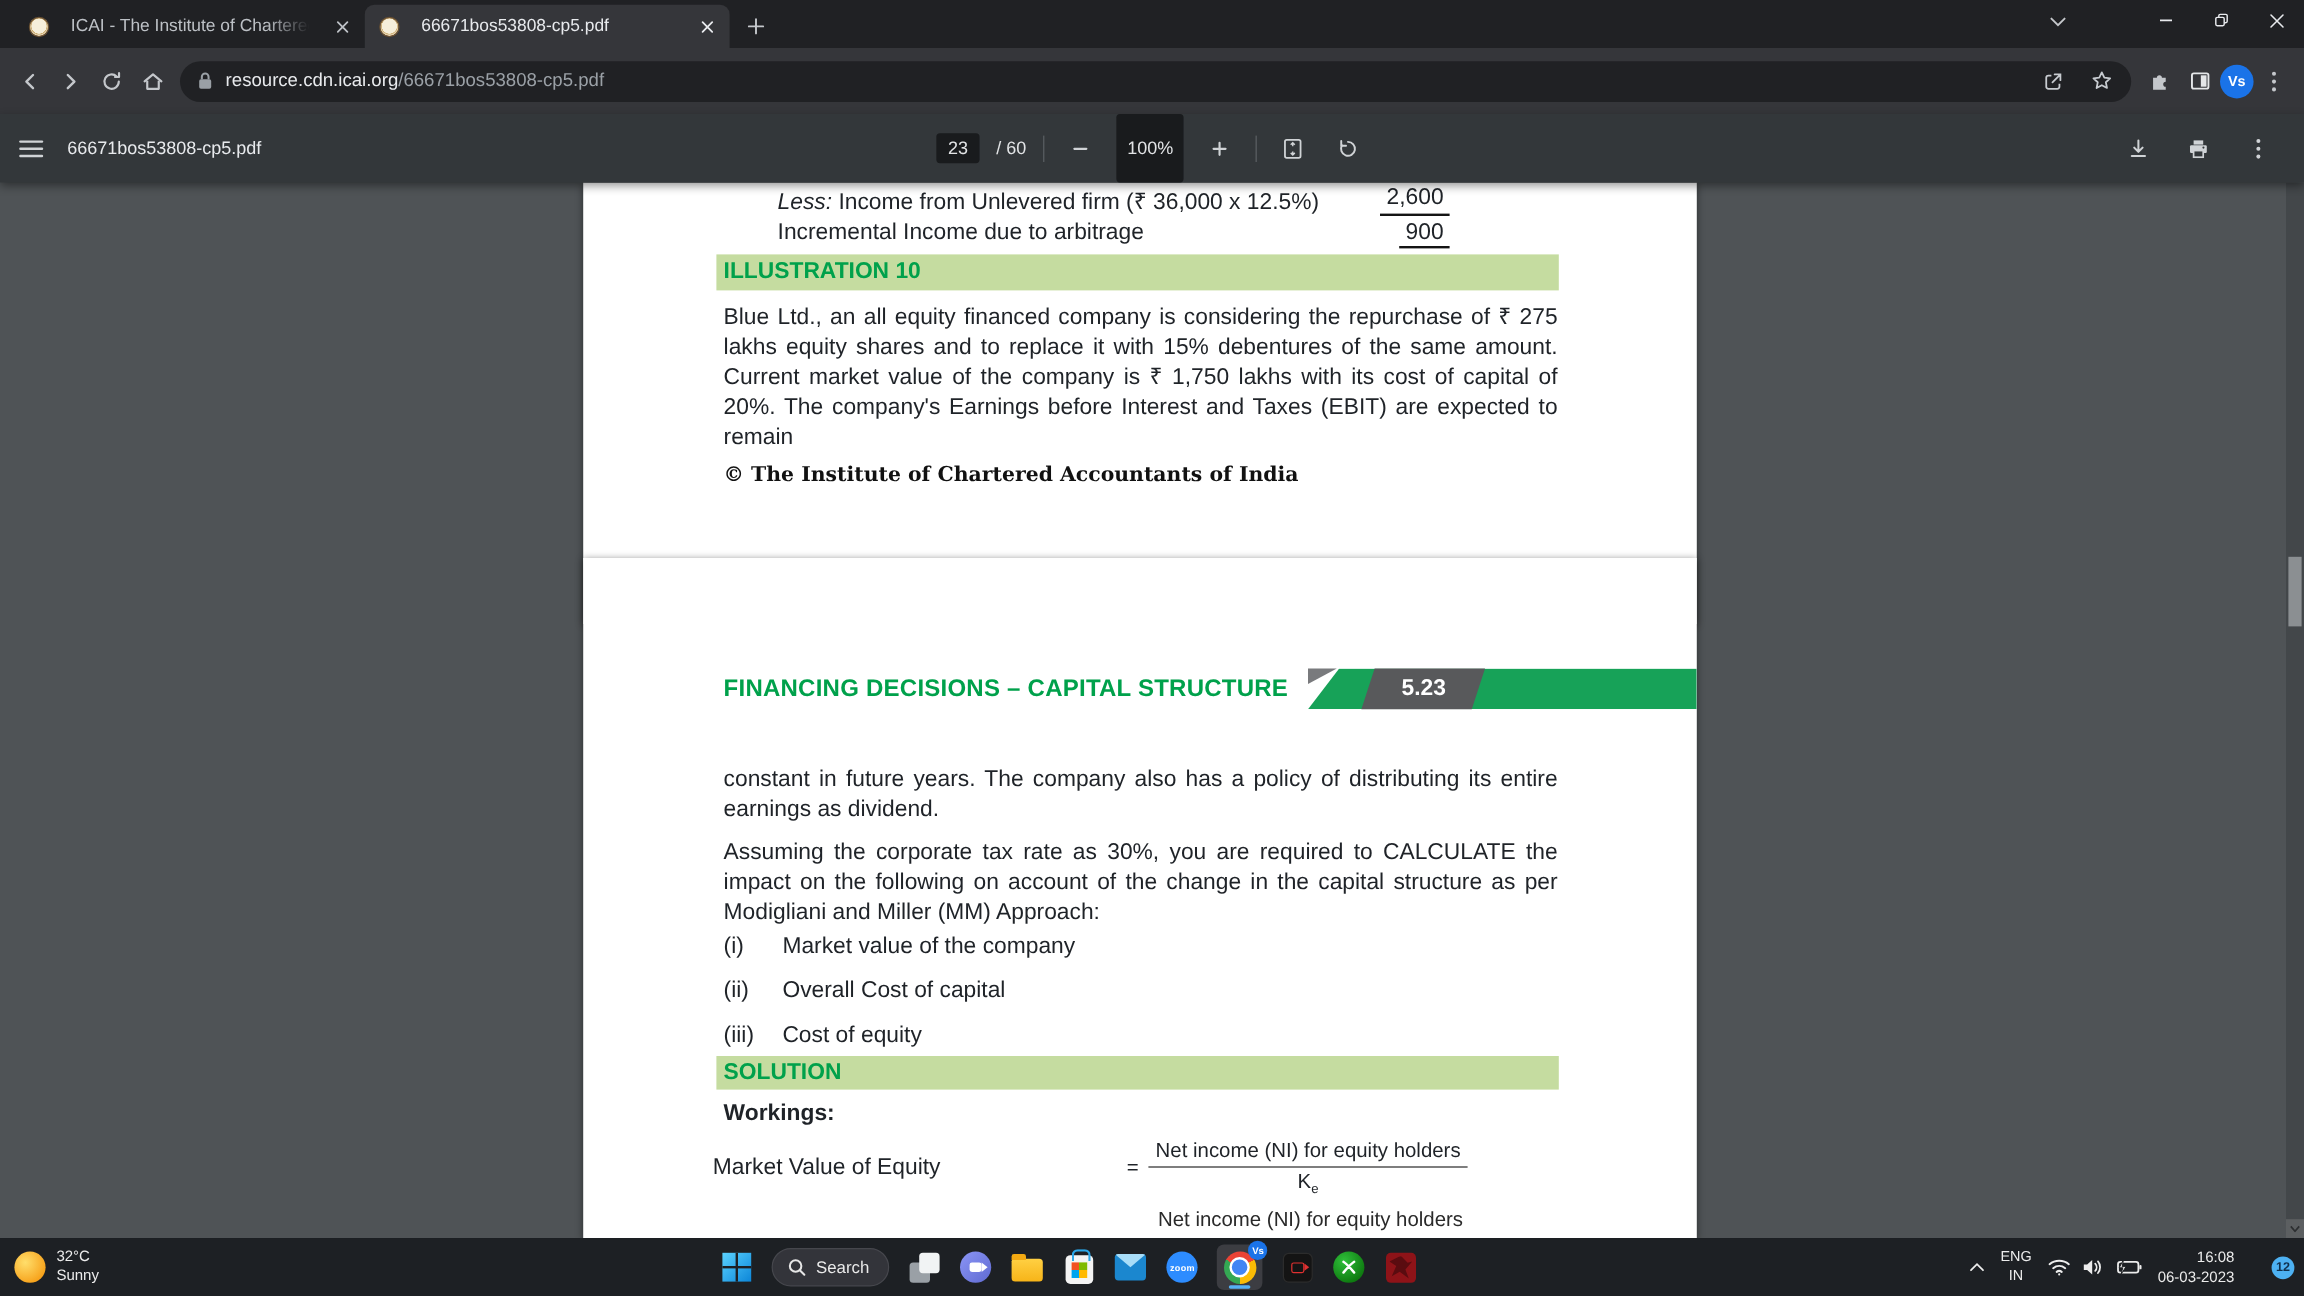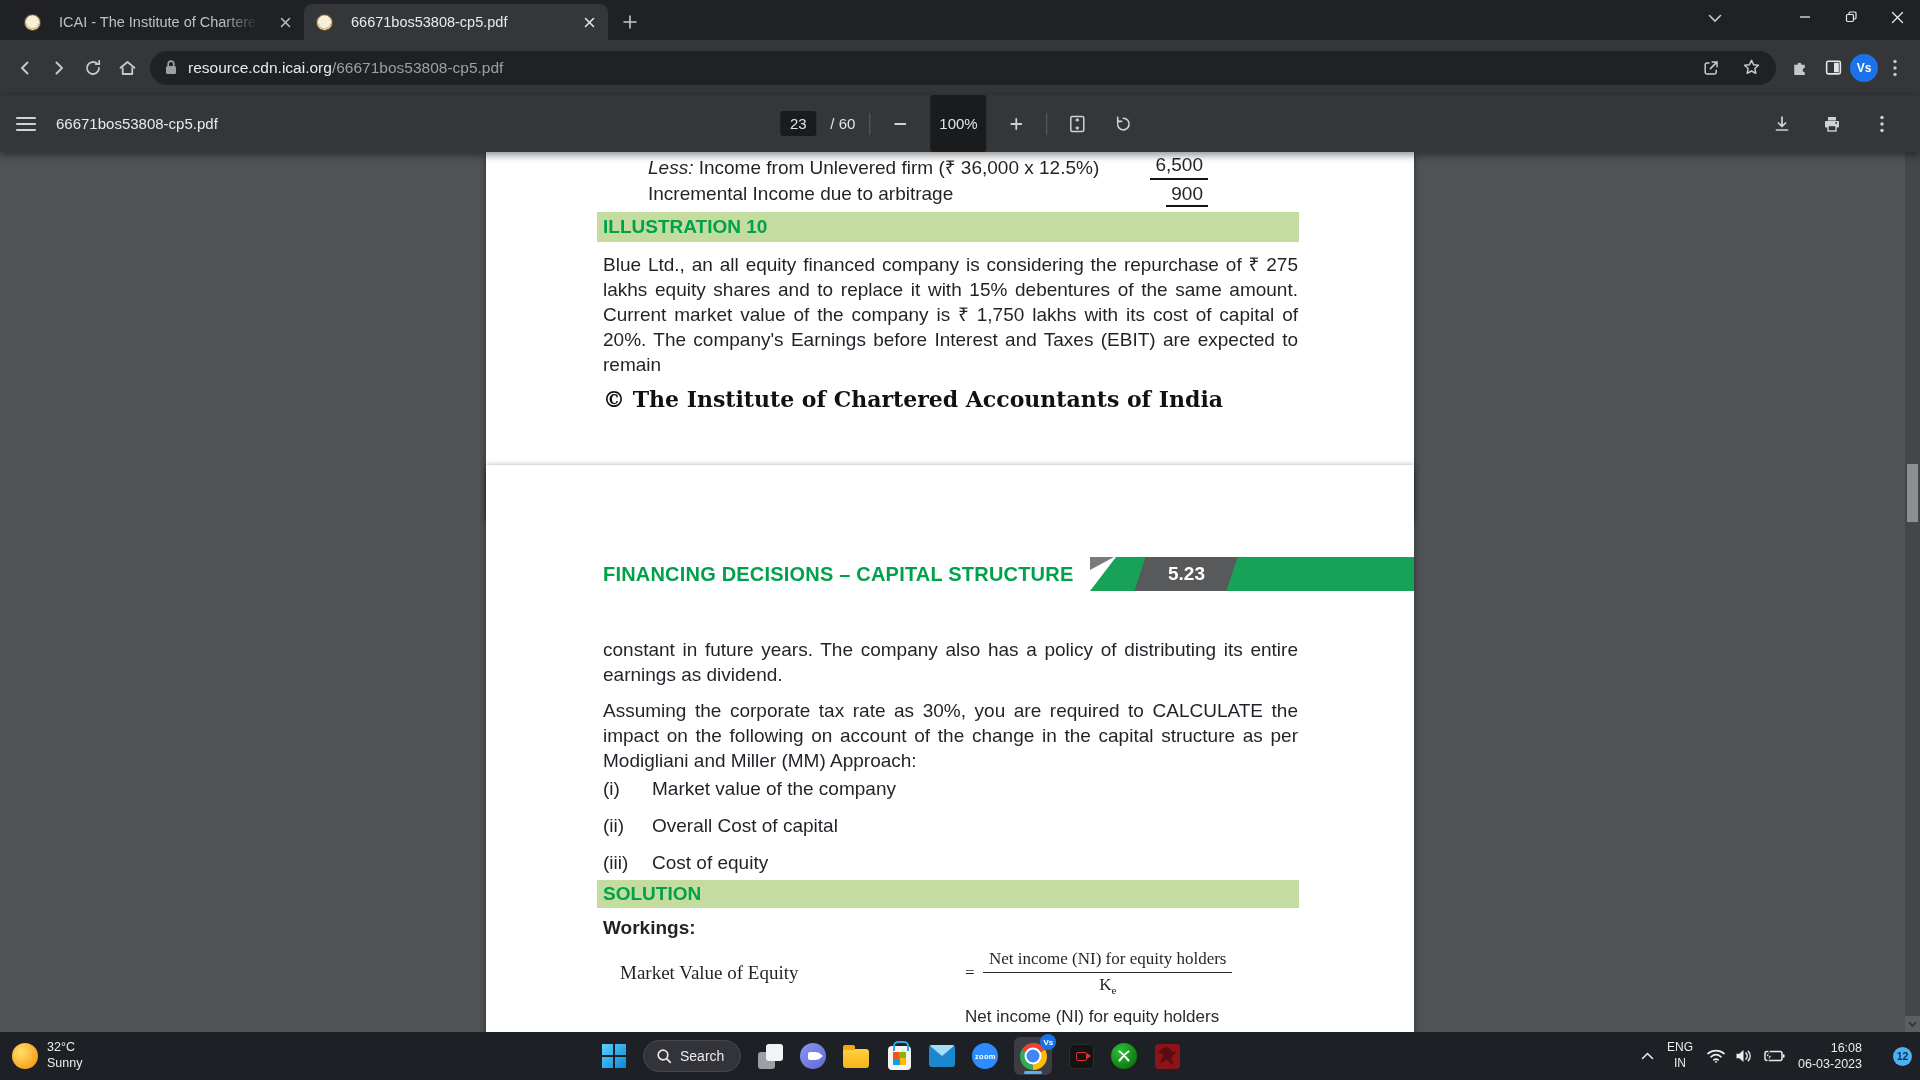--- a/index.html
+++ b/index.html
@@ -46,34 +46,34 @@
   .page1 { top:0; height:368px; }
   .page2 { top:313px; height:567px; }
 
   .p1-row { position:absolute; left:162px; width:560px; display:flex; justify-content:space-between; font-size:19px; }
   .r1 { top:2px; } .r2 { top:31px; }
   .uline { border-bottom:2px solid #141414; padding:0 5px; }
   .gbanner { position:absolute; left:111px; width:702px; background:#c5dca0; color:#00a14b; font-weight:700; font-size:19px; display:flex; align-items:center; padding-left:6px; }
   .banner1 { top:60px; height:30px; }
   .para { position:absolute; left:117px; width:695px; font-size:19px; line-height:25px; text-align:justify; }
   .p1-para { top:100px; }
-  .copyright { position:absolute; left:117px; top:234px; font-family:"DejaVu Serif", serif; font-weight:700; font-size:22px; color:#111; }
+  .copyright { position:absolute; left:117px; top:234px; font-family:"DejaVu Serif", serif; font-weight:700; font-size:17px; color:#111; }
 
   .chap-head { position:absolute; left:117px; top:98px; color:#00a14b; font-weight:700; font-size:20px; letter-spacing:.2px; }
   .ribbon-bar { position:absolute; left:604px; top:92px; width:324px; height:34px; background:#17a258; clip-path:polygon(26px 0, 100% 0, 100% 100%, 0 100%); }
   .ribbon-notch { position:absolute; left:604px; top:92px; width:0; height:0; border-top:13px solid #797a7d; border-right:24px solid transparent; }
   .ribbon-badge { position:absolute; left:654px; top:92px; width:92px; height:34px; background:#58595b; transform:skewX(-18deg); display:flex; align-items:center; justify-content:center; }
   .ribbon-badge span { transform:skewX(18deg); color:#fff; font-weight:700; font-size:19px; }
   .p2-para1 { top:172px; } .p2-para2 { top:233px; }
   .list-row { position:absolute; left:117px; width:695px; font-size:19px; display:flex; }
   .list-num { width:49px; flex:none; }
   .li1 { top:313px; } .li2 { top:350px; } .li3 { top:387px; }
   .banner2 { top:415px; height:28px; }
   .workings { position:absolute; left:117px; top:452px; font-size:19px; font-weight:700; }
-  .formula { position:absolute; left:134px; top:484px; display:flex; align-items:center; font-size:19px;font-family:Liberation Serif, serif; }
+  .formula { position:absolute; left:108px; top:484px; display:flex; align-items:center; font-size:19px; }
   .f-label { width:345px; flex:none; }
   .f-eq { width:18px; flex:none; font-size:17px; }
   .frac { display:inline-block; text-align:center; font-size:17px; }
   .frac .num { display:block; border-bottom:1.6px solid #2a2a2a; padding:0 6px 3px; }
   .frac .den { display:inline-block; padding-top:2px; }
   .frac sub { font-size:11px; }
   .cutoff { position:absolute; left:479px; top:542px; font-size:17px; color:#2a2a2a; }
 
   .scroll-track { position:absolute; right:0; top:0; bottom:0; width:15px; background:#43474a; }
   .scroll-thumb { position:absolute; left:2px; right:2px; top:312px; height:58px; background:#8b8f92; }
@@ -301,21 +301,21 @@
         </svg>
     </span>
   </div>
 </div>
 
 <div class="viewer">
 
   <div class="page page1">
     <div class="p1-row r1">
       <span><i>Less:</i><span> Income from Unlevered firm (₹ 36,000 x 12.5%)</span></span>
-      <span class="uline">6,500</span>
+      <span class="uline">2,600</span>
     </div>
     <div class="p1-row r2">
       <span><i></i><span>Incremental Income due to arbitrage</span></span>
       <span class="uline">900</span>
     </div>
     <div class="gbanner banner1">ILLUSTRATION 10</div>
     <div class="para p1-para">Blue Ltd., an all equity financed company is considering the repurchase of ₹ 275 lakhs equity shares and to replace it with 15% debentures of the same amount. Current market value of the company is ₹ 1,750 lakhs with its cost of capital of 20%. The company's Earnings before Interest and Taxes (EBIT) are expected to remain</div>
     <div class="copyright">© The Institute of Chartered Accountants of India</div>
   </div>
 

